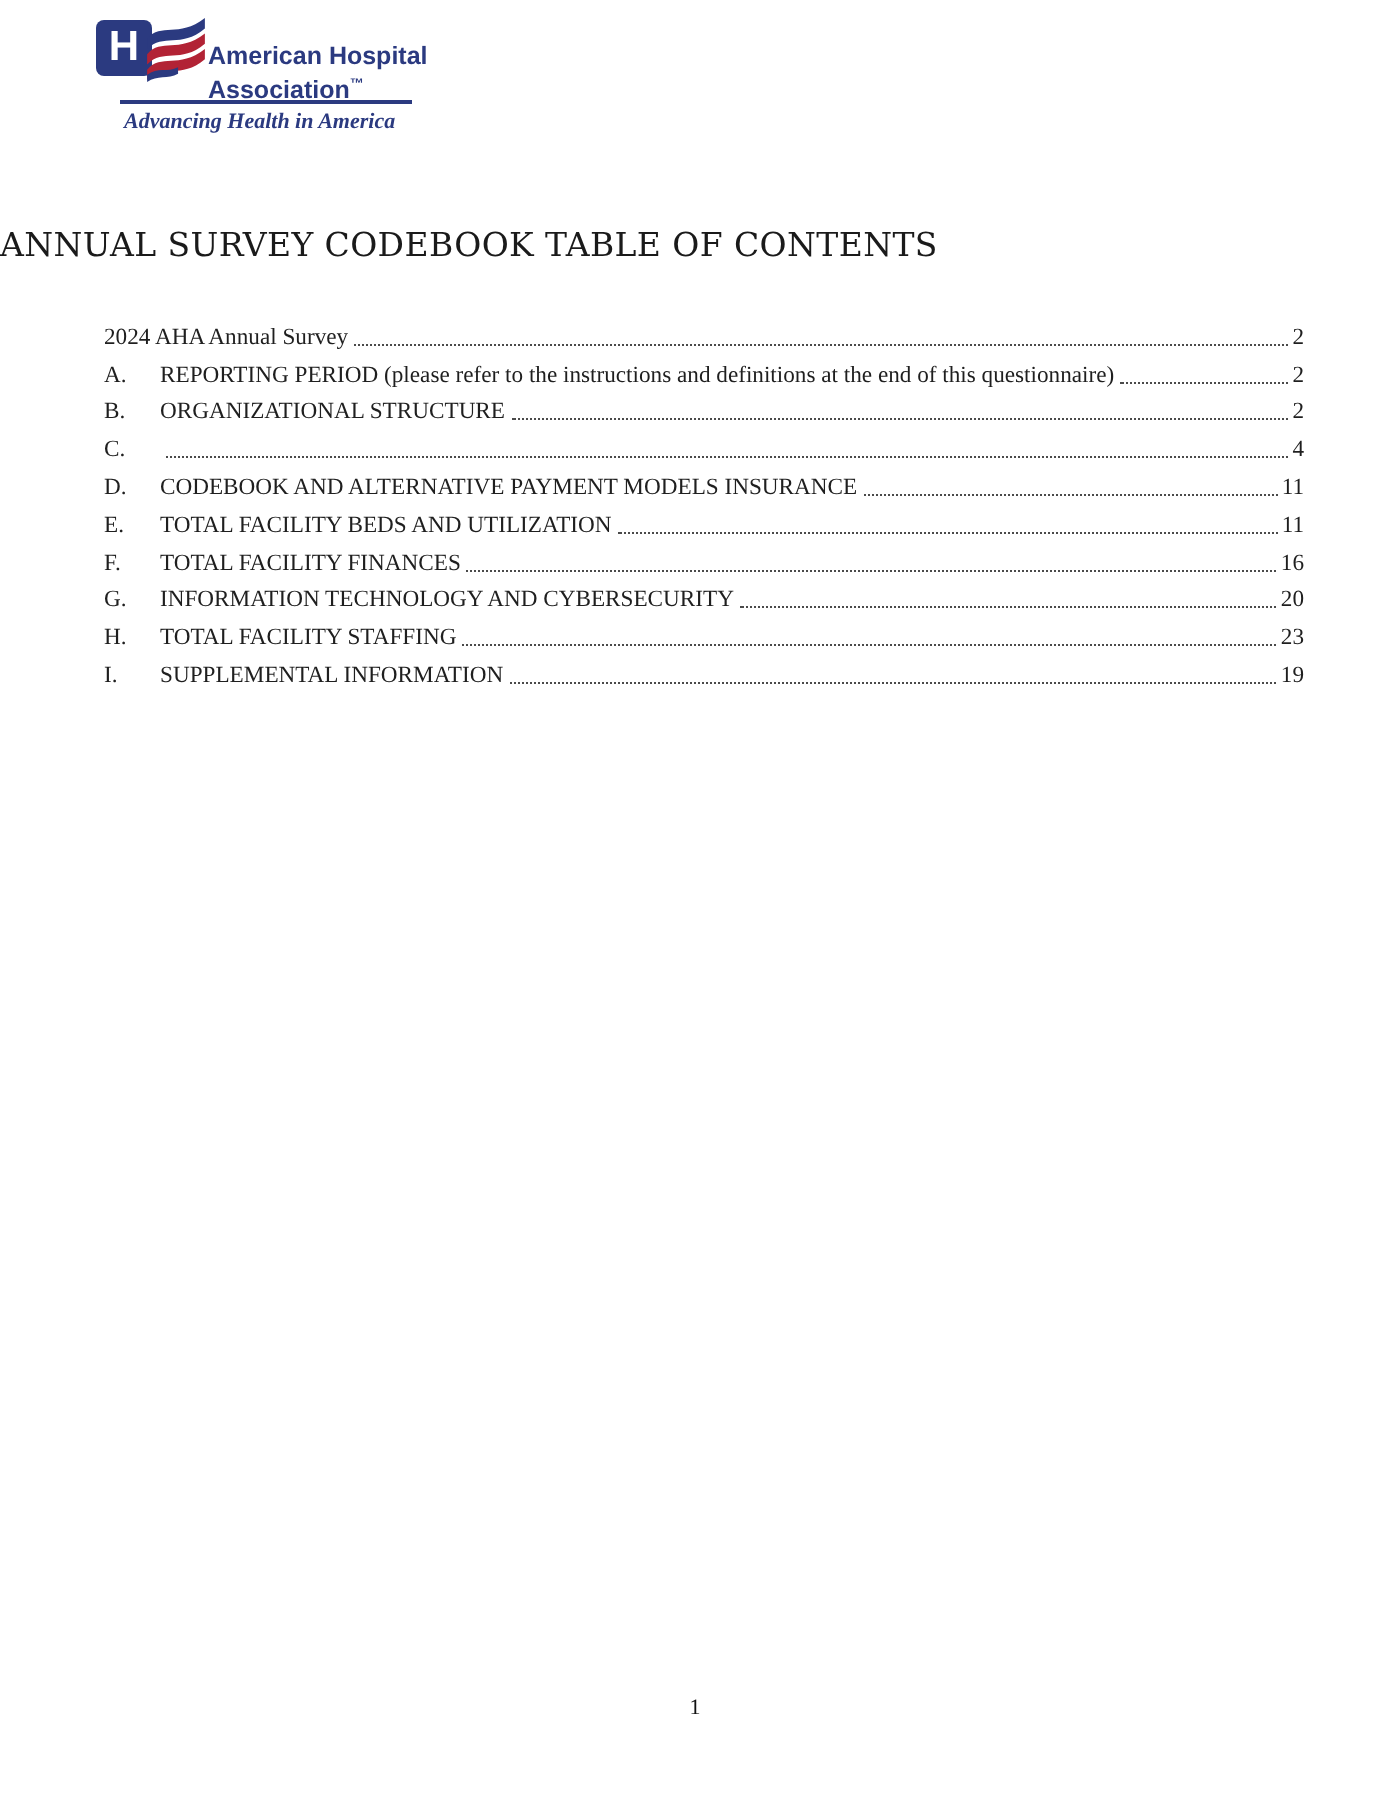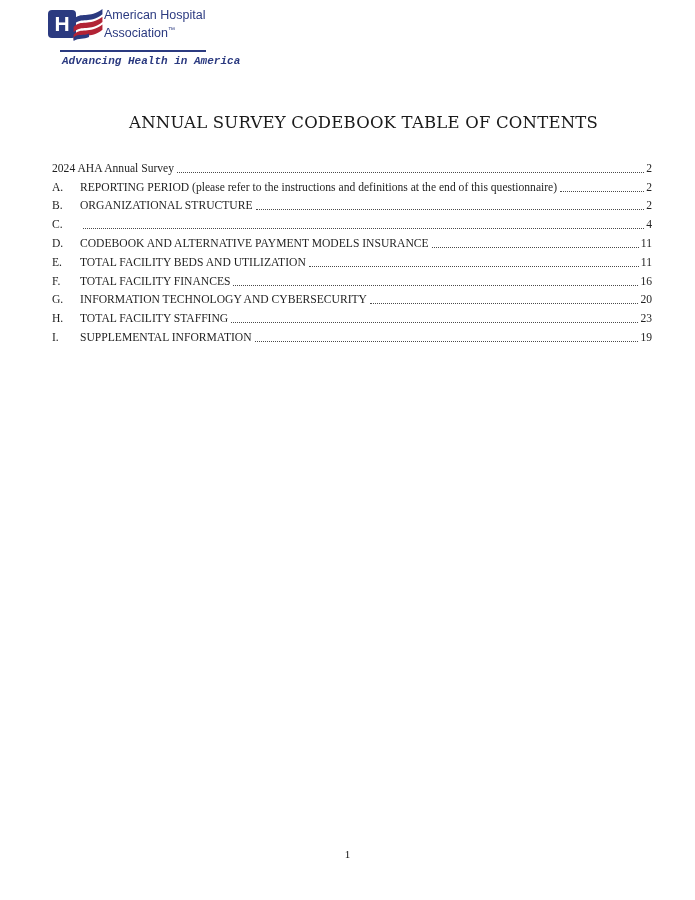--- a/index.html
+++ b/index.html
@@ -27,42 +27,42 @@
     display:flex; align-items:center; justify-content:center;
   }
   .h-box span {
     color:#ffffff;
     font-family:"Liberation Sans", sans-serif;
     font-weight:bold; font-size:21px; line-height:1;
     transform:translateY(-1px);
   }
   .flag { position:absolute; left:24px; top:0; width:32px; height:33px; }
   .logo-text {
-    position:absolute; left:56px; top:1px;
+    position:absolute; left:56px; top:14px;
     font-family:"Liberation Sans", sans-serif;
-    font-weight:normal; font-size:12.5px; line-height:13.5px;
+    font-weight:bold; font-size:12.5px; line-height:13.5px;
     color:#2b3a80; white-space:nowrap;
   }
   .logo-text .tm { font-size:7px; vertical-align:super; }
   .logo-rule {
     position:absolute; left:12px; top:42px;
     width:146px; height:2px;
     background:#2b3a80;
   }
   .logo-tagline {
     position:absolute; left:14px; top:47px;
-    font-family:Liberation Mono, monospace;
+    font-family:Liberation Serif, serif;
     font-weight:bold; font-style:italic;
     font-size:11px; color:#2b3a80; white-space:nowrap;
   }
 
   
   .doc-title {
     position:absolute; left:0; top:113px;
-    width:598px; text-align:right;
+    width:598px; text-align:left;
     font-family:"DejaVu Serif", serif;
     font-size:16.5px; font-weight:normal;
     letter-spacing:0.2px;
     color:#1a1a1a;
     white-space:nowrap;
   }
 
   
   .toc {
     position:absolute; left:52px; top:157px;

